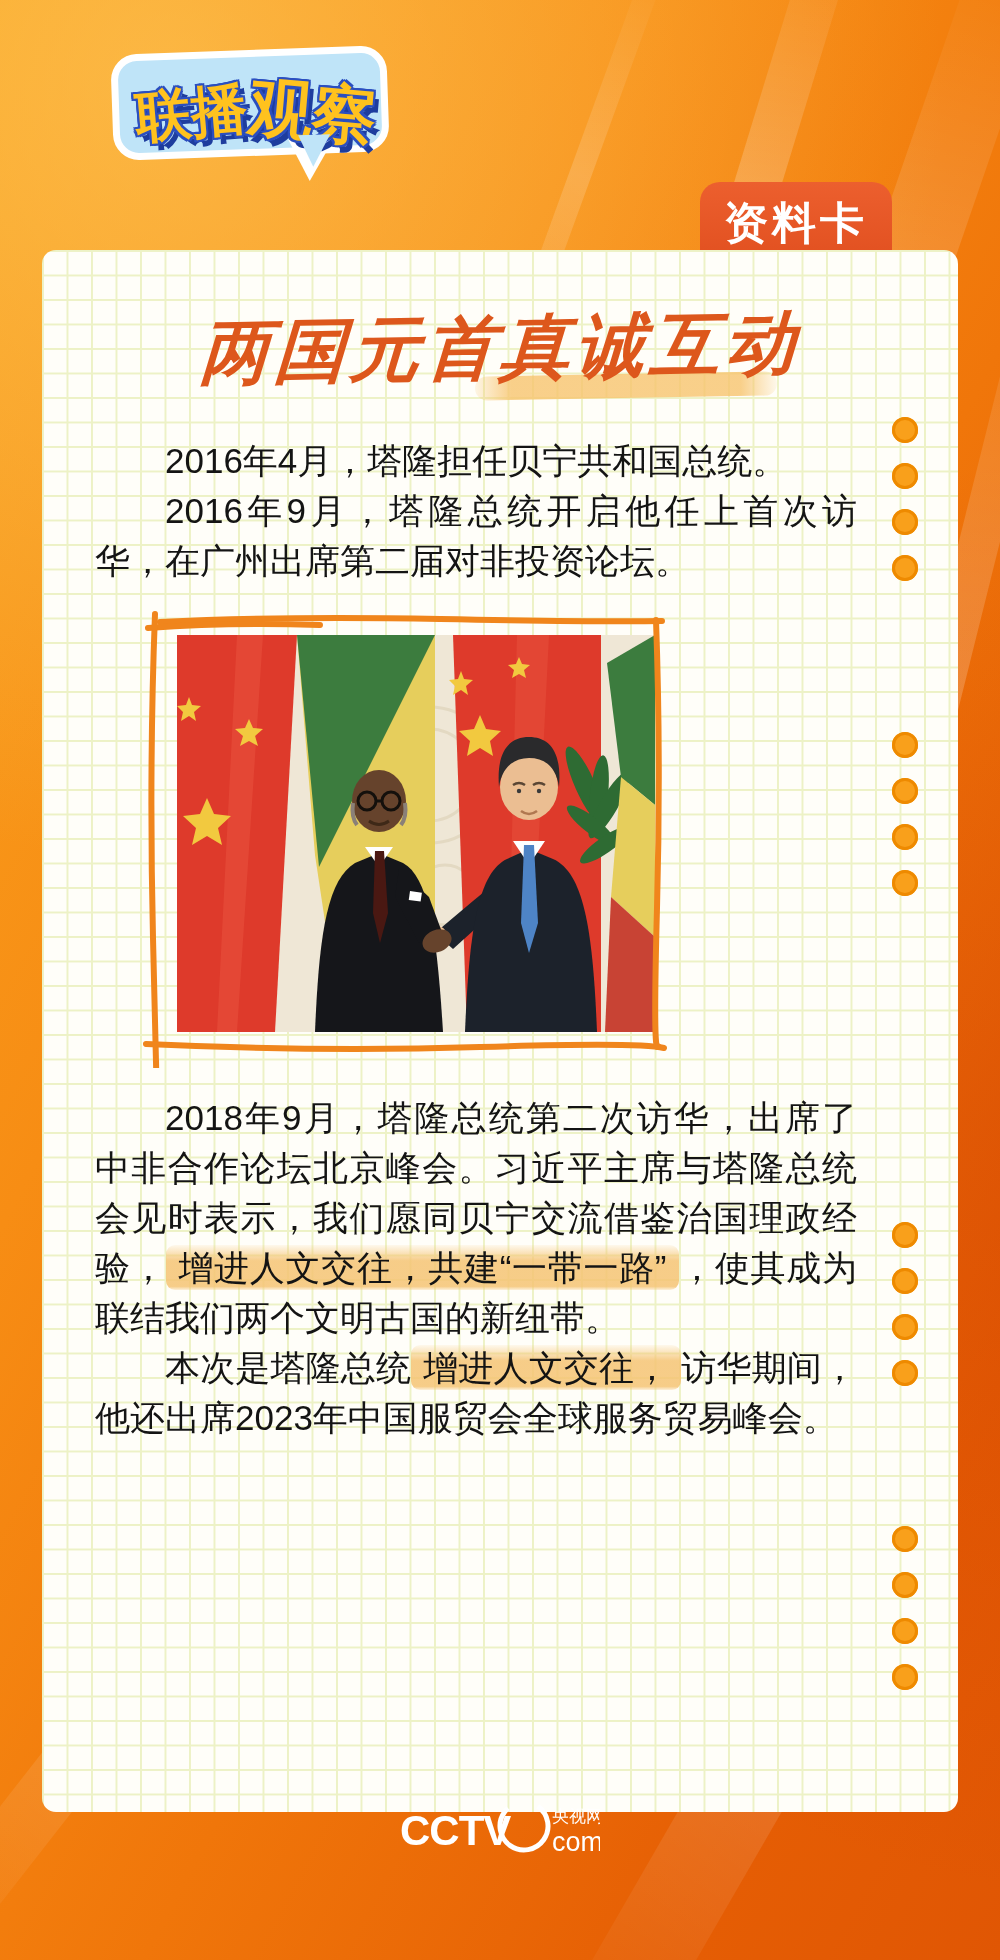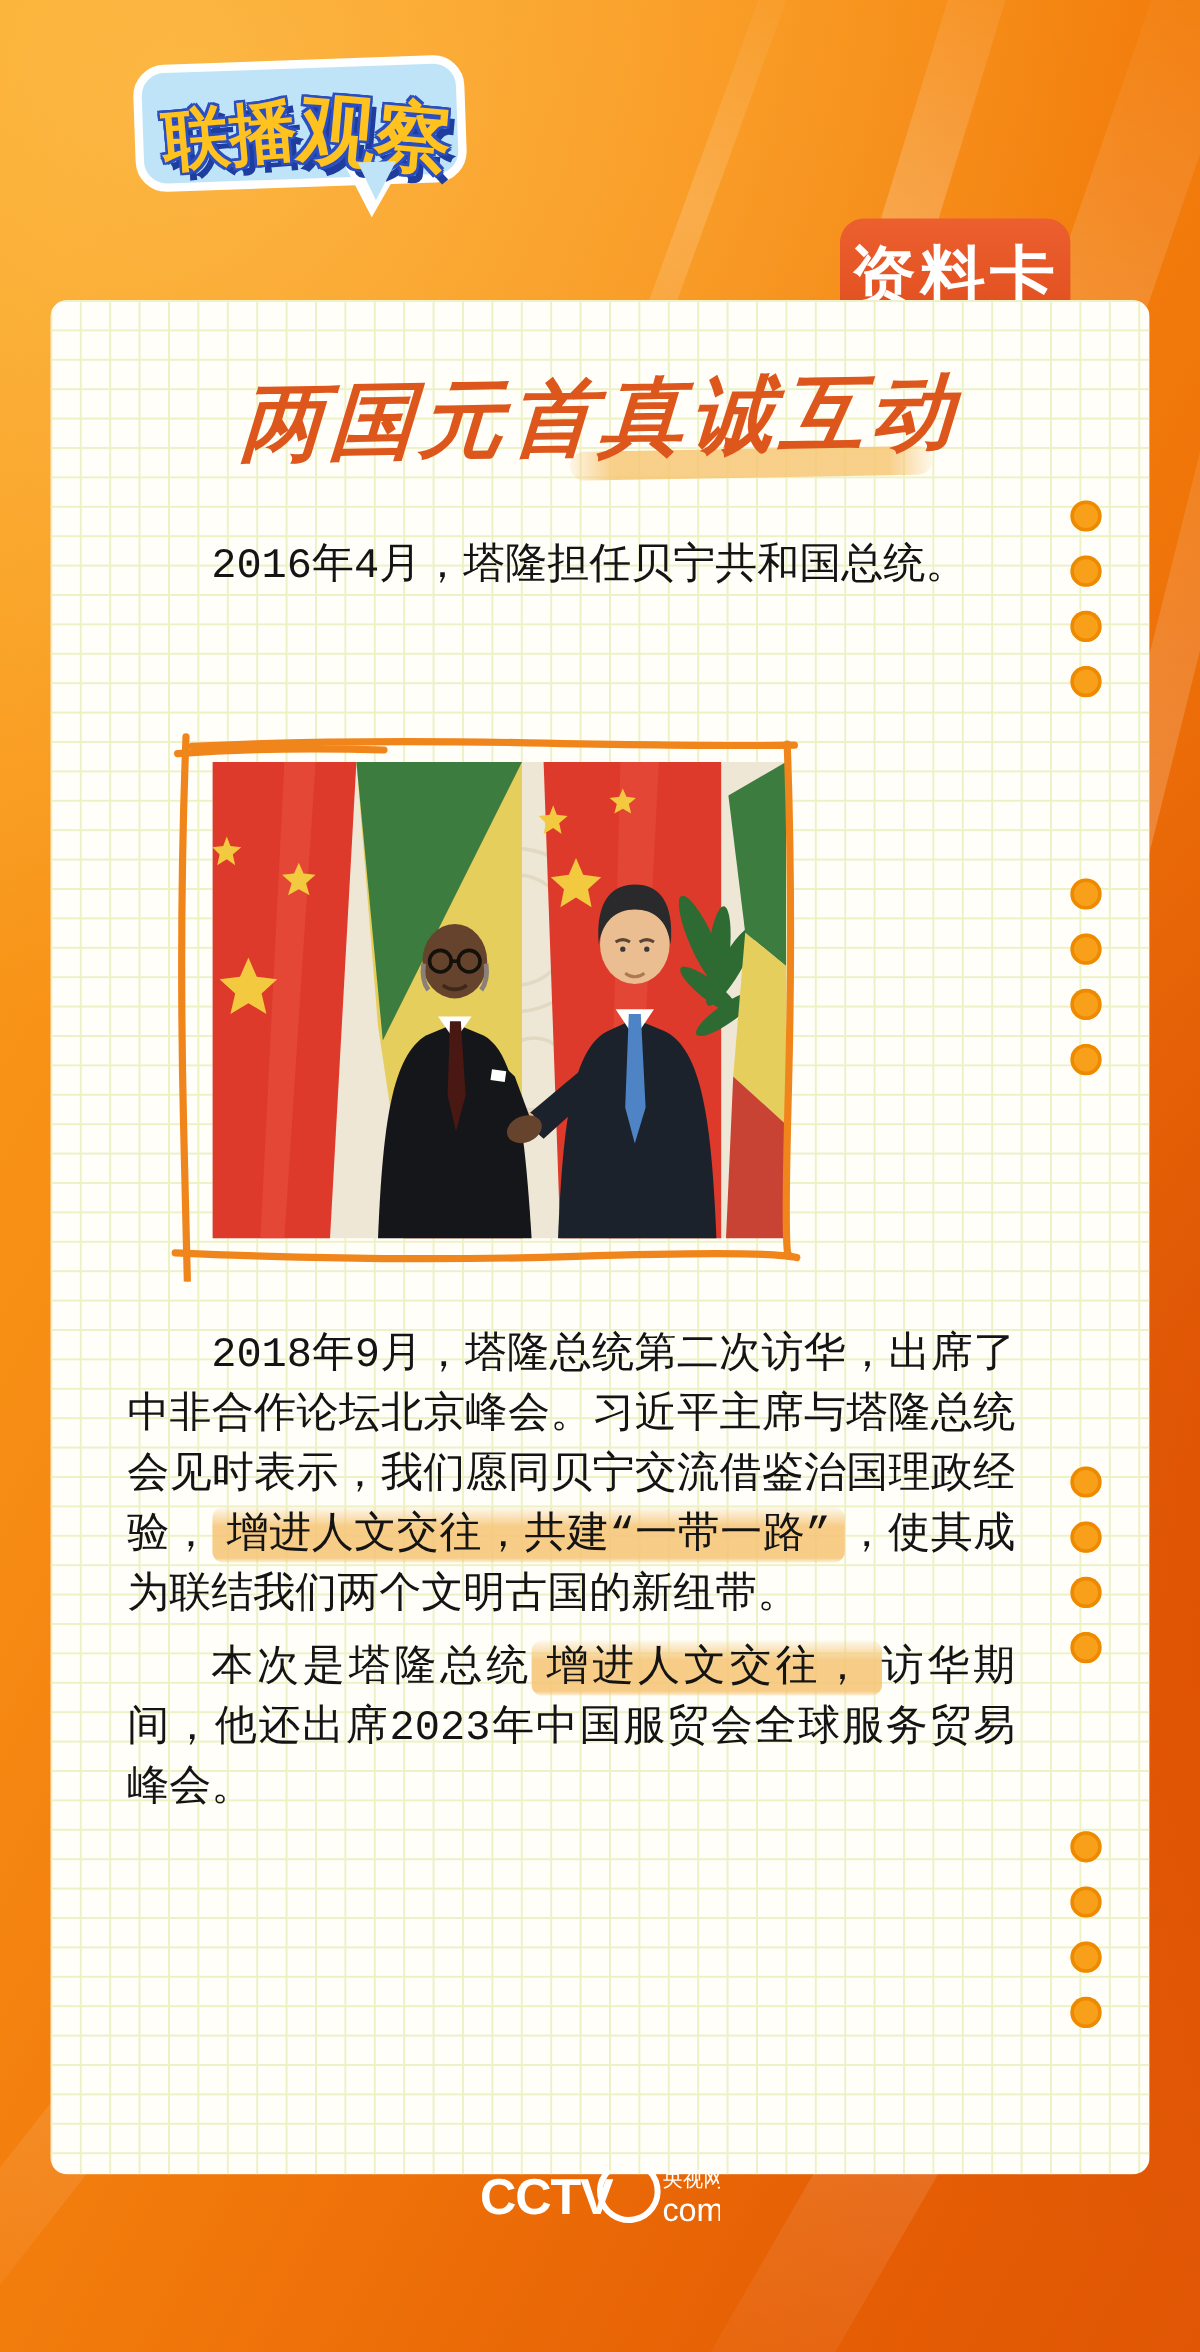--- a/index.html
+++ b/index.html
@@ -37,21 +37,21 @@
     text-shadow:2px 0 0 #2B4FC0,-2px 0 0 #2B4FC0,0 2px 0 #2B4FC0,0 -2px 0 #2B4FC0,
       2px 2px 0 #2B4FC0,-2px -2px 0 #2B4FC0,2px -2px 0 #2B4FC0,-2px 2px 0 #2B4FC0,
       6px 7px 0 #1E3D9E;}
   .logo-t1{font-size:56px;display:inline-block;transform:rotate(-3deg);}
   .logo-t2{font-size:64px;display:inline-block;transform:rotate(7deg) translate(2px,6px);}
 
   
   .badge{position:absolute;left:700px;top:182px;width:192px;height:90px;
     background:linear-gradient(180deg,#EC5F2E,#E04E1E);border-radius:20px;
     display:flex;align-items:flex-start;justify-content:center;z-index:1;}
-  .badge span{color:#fff;font-size:54px;font-weight:bold;letter-spacing:4px;margin-top:12px;}
+  .badge span{color:#fff;font-size:44px;font-weight:bold;letter-spacing:4px;margin-top:12px;}
 
   
   .card{position:absolute;left:42px;top:250px;width:916px;height:1562px;
     background-color:#FFFEF9;border-radius:14px;z-index:2;
     background-image:
       linear-gradient(#EDF2C6 1.5px, transparent 1.5px),
       linear-gradient(90deg,#EDF2C6 1.5px, transparent 1.5px);
     background-size:24.5px 24.5px;}
   .card-title{position:absolute;left:0;top:52px;width:100%;text-align:center;
     font-family:"DejaVu Serif",serif;font-style:italic;font-weight:bold;
@@ -59,21 +59,21 @@
     transform:skewX(-4deg) rotate(-1deg);z-index:2;}
   .title-underline{position:absolute;left:433px;top:124px;width:302px;height:24px;
     background:linear-gradient(90deg,rgba(247,196,110,.15),rgba(247,196,110,.8) 12%,
       rgba(247,196,110,.8) 88%,rgba(247,196,110,.1));
     border-radius:12px;transform:rotate(-1deg);z-index:1;}
 
   .text-block{position:absolute;left:53px;width:762px;color:#141414;
     font-size:35px;line-height:50px;text-align:justify;}
   .tb1{top:186px;}
   .tb2{top:843px;}
-  .para{margin:11px;text-indent:2em;font-family:Liberation Mono, monospace;}
+  .para{margin:0;text-indent:2em;}
   .hl{background:linear-gradient(180deg,rgba(246,200,126,.1),rgba(245,196,116,.85) 35%,
       rgba(245,196,116,.85) 92%,rgba(246,200,126,.25));
     border-radius:9px;padding:3px 12px;
     box-decoration-break:clone;-webkit-box-decoration-break:clone;}
 
   
   .photo-wrap{position:absolute;left:98px;top:358px;width:530px;height:460px;}
   .photo{position:absolute;left:37px;top:27px;width:478px;height:397px;display:block;}
   .frame{position:absolute;left:0;top:0;width:530px;height:460px;pointer-events:none;}
 
@@ -109,20 +109,21 @@
   <div class="badge">
     <span>资料卡</span>
   </div>
 
   <div class="card">
     <div class="title-underline"></div>
     <div class="card-title">两国元首真诚互动</div>
 
     <div class="text-block tb1">
       <p class="para"><span>2016年4月，塔隆担任贝宁共和国总统。</span></p>
+      <p class="para"><span>2016年9月，塔隆总统开启他任上首次访华，在广州出席第二届对非投资论坛。</span></p>
     </div>
 
     <div class="photo-wrap">
       <svg class="photo" viewBox="0 0 478 397" preserveAspectRatio="none">
         <rect x="0" y="0" width="478" height="397" fill="#EFE7D6"></rect>
         <g stroke="#E3D9C2" fill="none" stroke-width="3">
           <circle cx="252" cy="140" r="46"></circle>
             <circle cx="252" cy="140" r="68"></circle>
           <circle cx="268" cy="260" r="30"></circle>
         </g>

